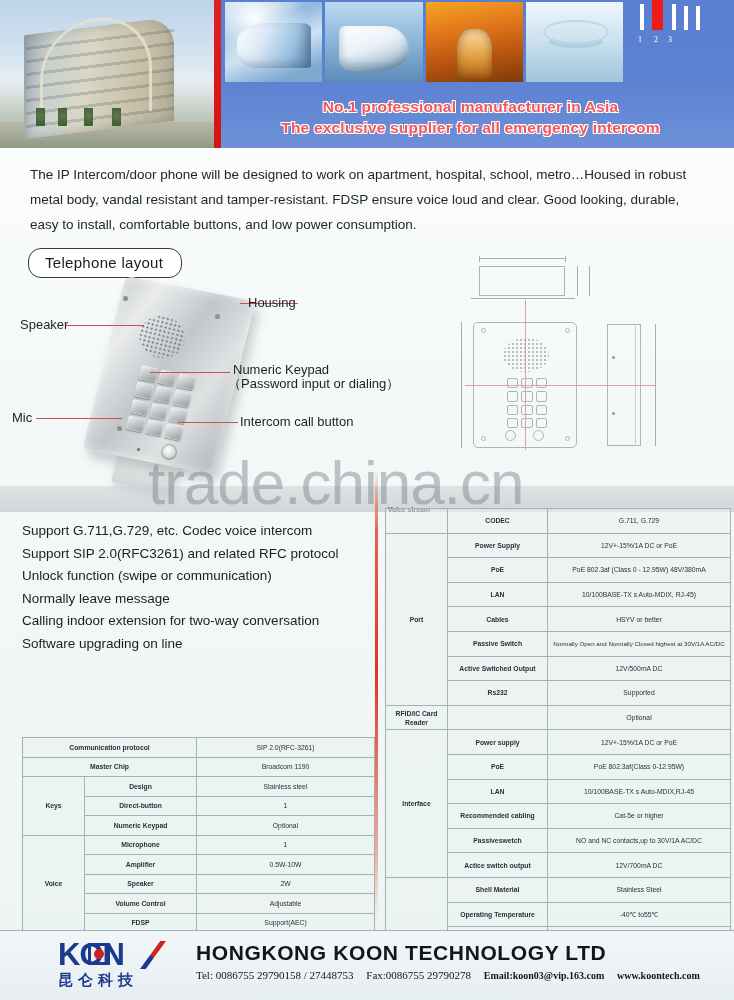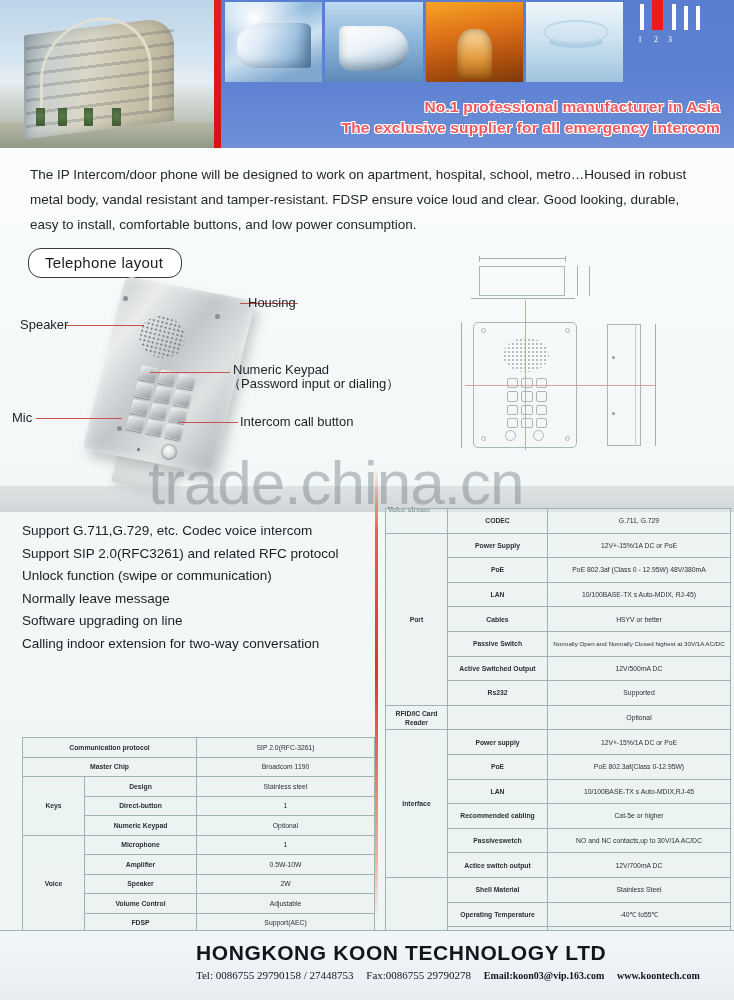--- a/index.html
+++ b/index.html
@@ -130,21 +130,21 @@
     position:absolute; bottom:14px; width:4px; background:#ffffff;
   }
   .chart-badge .cbar.hl { background:#ee1b1b; width:11px; }
   .chart-badge .cnum {
     position:absolute; bottom:0; font-size:8px; color:#ffffff;
     font-family:"Liberation Serif", serif;
   }
 
   .banner-tagline {
     position:absolute; left:221px; top:96px; width:513px;
-    text-align:right; padding-right:14px;
+    text-align:center; padding-right:14px;
   }
   .banner-tagline div {
     font-family:"Liberation Sans", sans-serif;
     font-weight:bold; font-size:15.5px; line-height:21px;
     color:#f0575f;
     letter-spacing:.2px;
     text-shadow:
       -1px -1px 0 #ffffff,  1px -1px 0 #ffffff,
       -1px  1px 0 #ffffff,  1px  1px 0 #ffffff,
        0   -1px 0 #ffffff,  0    1px 0 #ffffff;
@@ -506,22 +506,22 @@
   <div class="wm-band"></div>
   <div class="watermark">trade.china.cn</div>
 
   <div class="divider-red"></div>
 
   <div class="features">
     <div>Support G.711,G.729, etc. Codec voice intercom</div>
     <div>Support SIP 2.0(RFC3261) and related RFC protocol</div>
     <div>Unlock function (swipe or communication)</div>
     <div>Normally leave message</div>
+    <div>Calling indoor extension for two-way conversation</div>
     <div>Software upgrading on line</div>
-    <div>Calling indoor extension for two-way conversation</div>
   </div>
 
 
   <table class="spec" id="left-spec-table">
     <colgroup>
         <col style="width:62px">
         <col style="width:112px">
         <col style="width:178px">
       </colgroup>
     <tbody>
@@ -663,20 +663,27 @@
       <tr>
         <td class="lbl">Installation</td>
         <td class="val">Embedded installation (pre-burying)</td>
       </tr>
 
     </tbody>
   </table>
 
   <div class="footer">
     <div class="footer-inner">
+      <div class="logo-wrap">
+        <div class="logo-koon">KON</div>
+        <div class="logo-sq"></div>
+        <div class="logo-dot"></div>
+        <div class="logo-slash"></div>
+        <div class="logo-cn">昆仑科技</div>
+      </div>
       <div class="company-name">HONGKONG KOON TECHNOLOGY LTD</div>
       <div class="contact-line">
         <span>Tel: 0086755 29790158 / 27448753</span>
         <span>Fax:0086755 29790278</span>
         <span class="bold">Email:koon03@vip.163.com</span>
         <span class="bold">www.koontech.com</span>
       </div>
     </div>
   </div>
 

